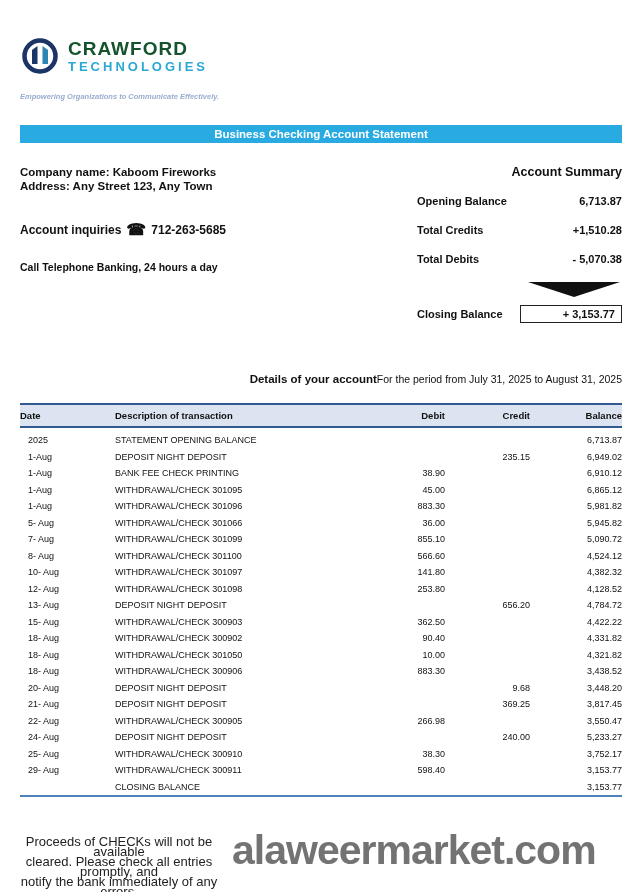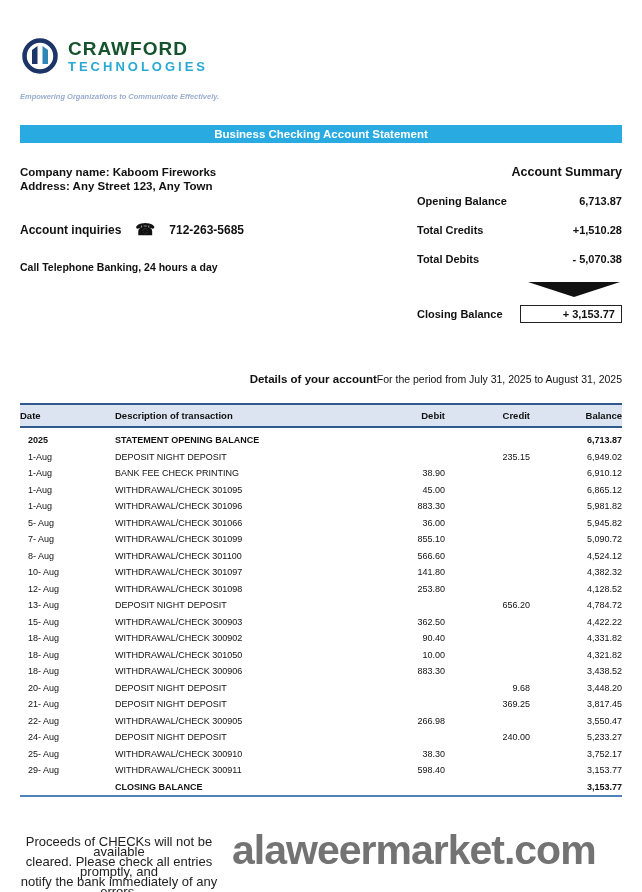--- a/index.html
+++ b/index.html
@@ -21,21 +21,21 @@
   .title-bar {
     margin-top: 24px; height: 18px; background: #29abe2;
     display: flex; align-items: center; justify-content: center;
   }
   .title-bar span { color: #ffffff; font-weight: bold; font-size: 11.5px; }
 
   
   .info-section { margin-top: 22px; display: flex; }
   .left-col { flex: 1; padding-right: 20px; }
   .bold11 { font-size: 11.5px; font-weight: bold; line-height: 14px; }
-  .inquiries { margin-top: 30px; font-size: 12px; font-weight: bold; display: flex; align-items: center; gap: 14px; }
+  .inquiries { margin-top: 30px; font-size: 12px; font-weight: bold; display: flex; align-items: center; gap: 5px; }
   .phone-icon { font-size: 16px; line-height: 12px; }
   .telebank { margin-top: 24px; font-size: 10.5px; font-weight: bold; }
 
   .right-col { width: 205px; }
   .summary-title { font-size: 12.5px; font-weight: bold; margin-bottom: 16px; text-align: right; }
   .sum-row { display: flex; justify-content: space-between; margin-bottom: 17px; }
   .sum-label { font-size: 11px; font-weight: bold; }
   .sum-val { font-size: 11px; font-weight: bold; text-align: right; }
   .arrow-down {
     width: 0; height: 0; margin: 0 2px 8px auto;
@@ -58,21 +58,21 @@
   thead tr { background: #dbe4f0; border-top: 2px solid #30598f; border-bottom: 2px solid #30598f; }
   th { font-size: 9.5px; font-weight: bold; padding: 5px 0; }
   col.c1 { width: 95px; } col.c2 { width: 235px; } col.c3 { width: 95px; }
   col.c4 { width: 85px; } col.c5 { width: 92px; }
   th.left, td.left { text-align: left; }
   th.right, td.right { text-align: right; }
   td { font-size: 9px; line-height: 16.5px; padding: 0; white-space: nowrap; }
   td.pad-l { padding-left: 8px; }
   tbody tr:first-child td { padding-top: 4px; }
   tbody { border-bottom: 2px solid #4f81bd; }
-  tr.bold-row td { font-weight: bold; }
+  tr.bold-row td { font-weight: normal; }
 
   
   .footer { margin-top: 30px; display: flex; align-items: flex-start; gap: 14px; }
   .disclaimer { width: 198px; font-size: 13px; line-height: 10px; color: #222; padding-top: 10px; text-align: center; }
   .watermark { flex: 1; font-size: 41px; font-weight: bold; color: #2fae45; letter-spacing: -1px; white-space: nowrap; }
 </style>
 </head>
 <body>
 
 <div class="page">

